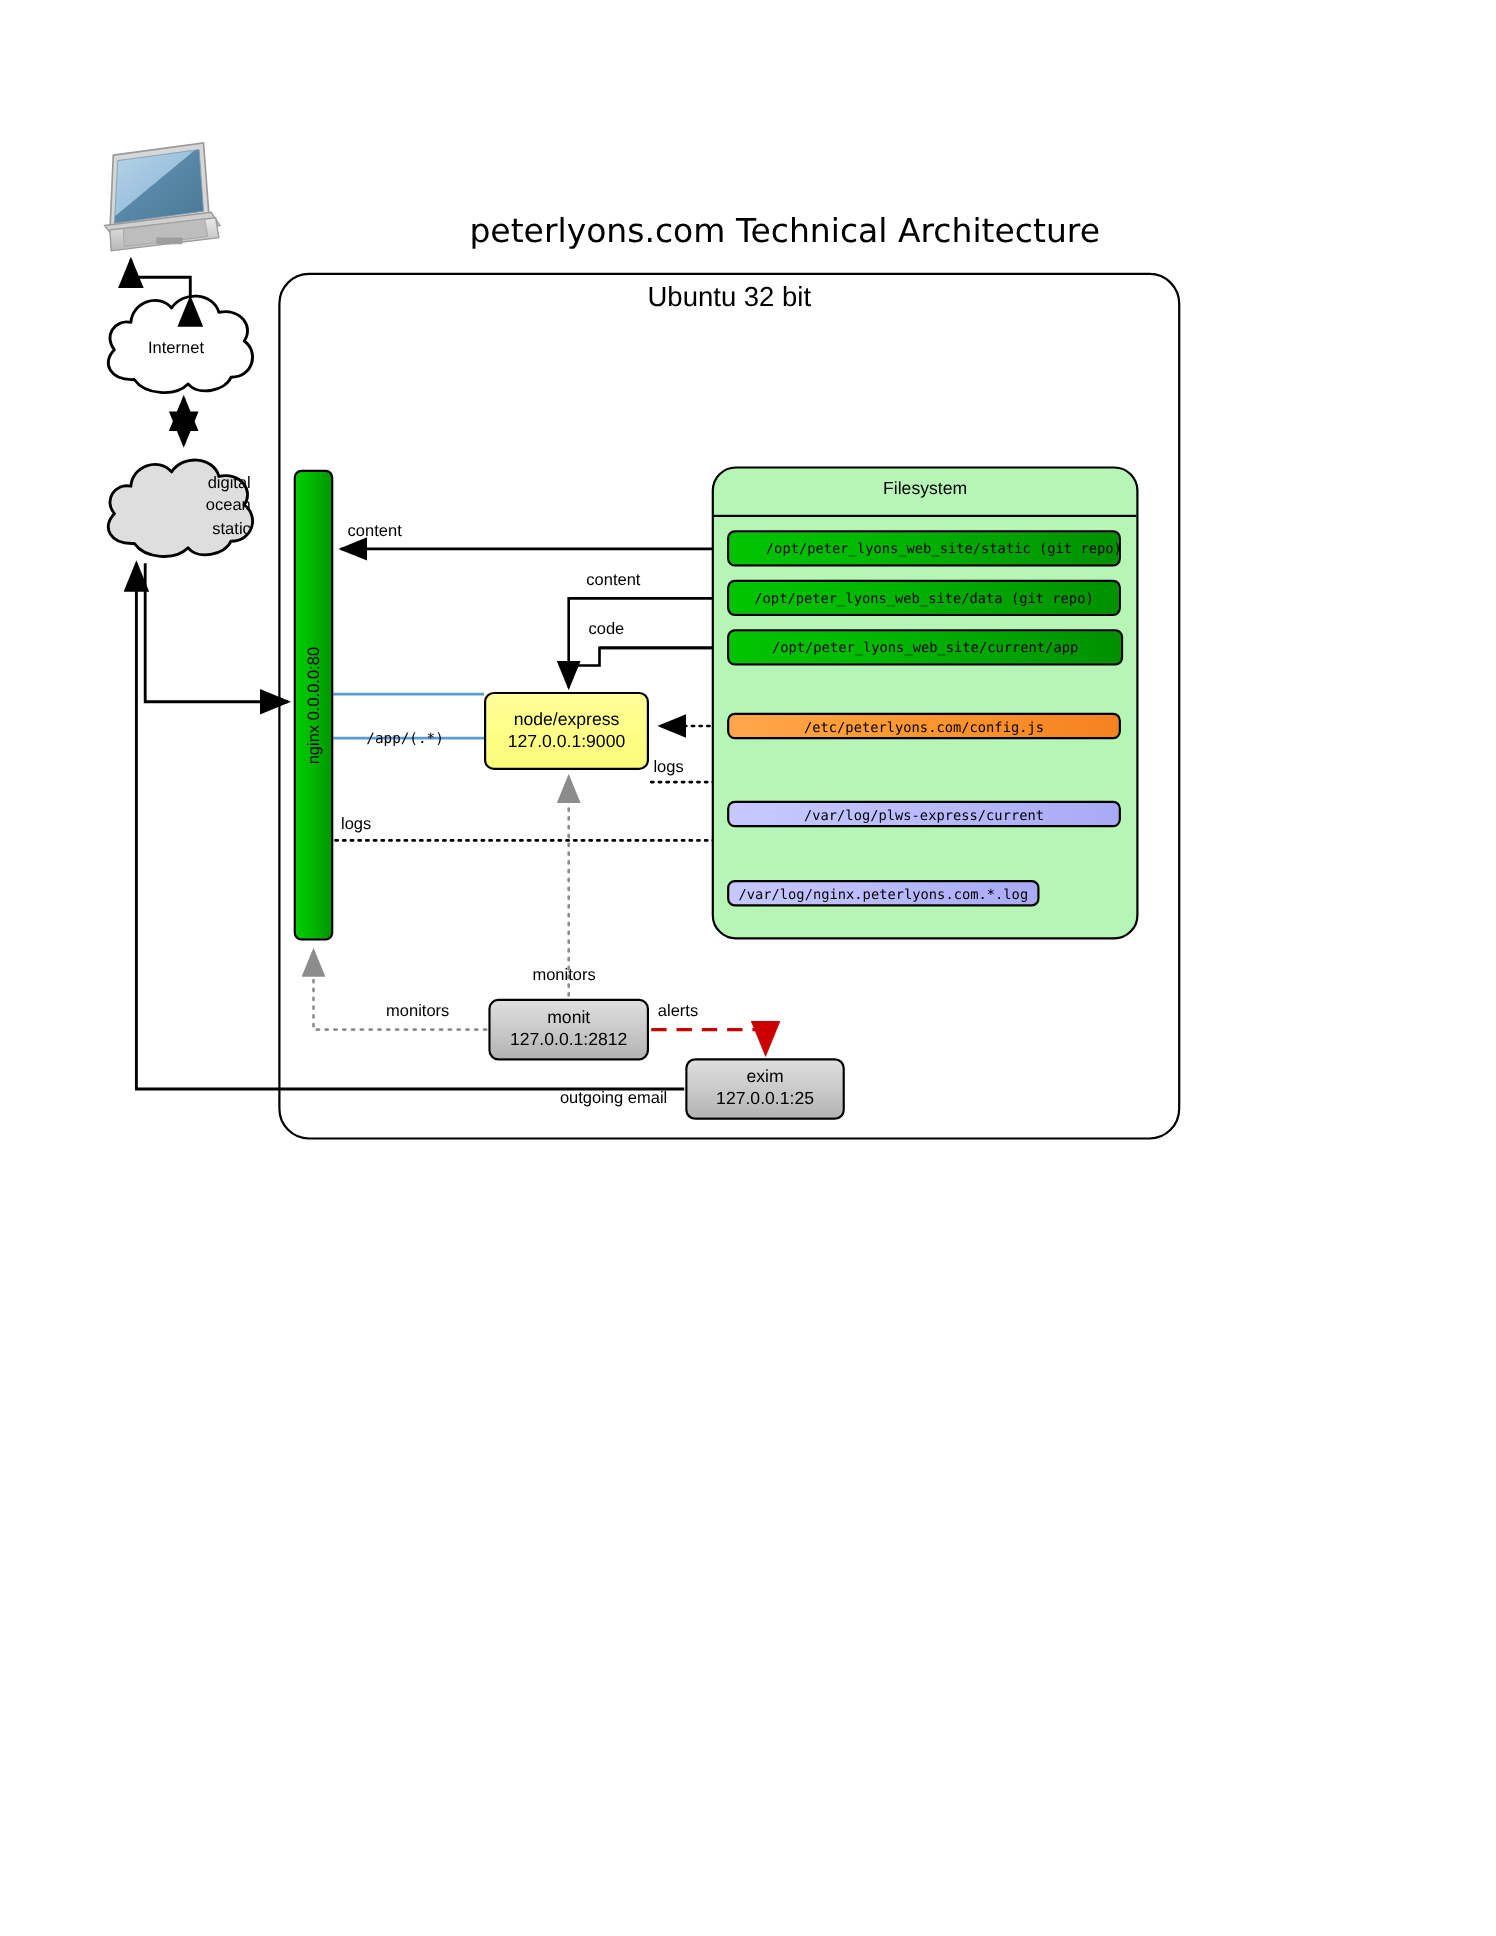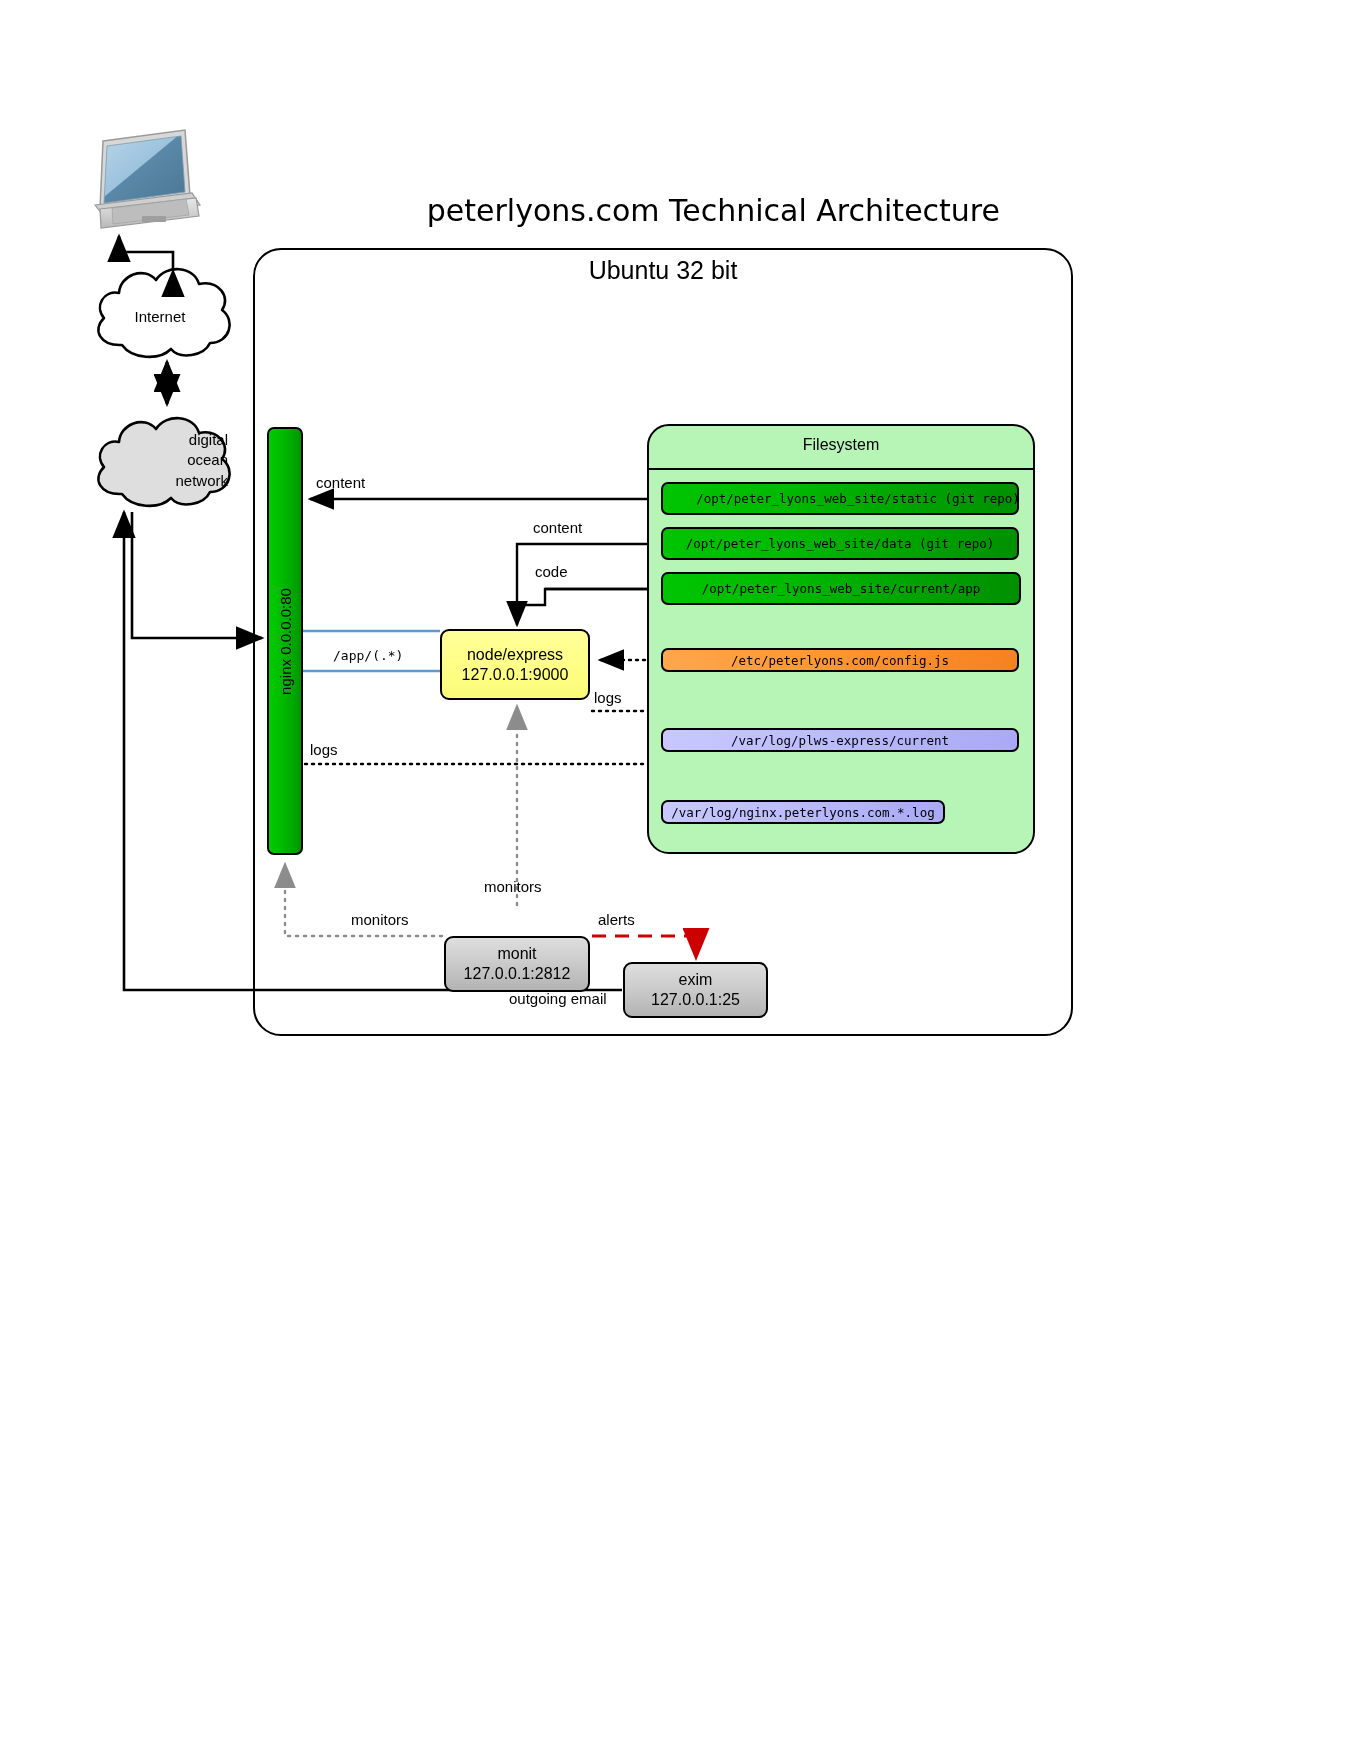--- a/index.html
+++ b/index.html
@@ -168,21 +168,21 @@
     border-radius: 9px;
     background: linear-gradient(to bottom, #dedede 0%, #cccccc 45%, #b3b3b3 100%);
     display: flex;
     flex-direction: column;
     align-items: center;
     justify-content: center;
     font-size: 16px;
     color: #000;
     line-height: 1.22;
   }
-  #monit-box { left: 444px; top: 908px; width: 146px; height: 56px; margin-top: 28px; }
+  #monit-box { left: 444px; top: 908px; width: 146px; height: 56px; }
   #exim-box  { left: 623px; top: 962px; width: 145px; height: 56px; }
   
   #internet-cloud-label {
     position: absolute;
     left: 90px;
     top: 308px;
     width: 140px;
     text-align: center;
     font-size: 15px;
     color: #000;
@@ -201,20 +201,21 @@
   .edge-label {
     position: absolute;
     font-size: 15px;
     color: #000;
     white-space: nowrap;
     background: transparent;
   }
   .edge-label.mono {
     font-family: "DejaVu Sans Mono", monospace;
     font-size: 13px;
+    margin-top: 16px;
   }
   #lbl-content-1 { left: 316px; top: 474px; }
   #lbl-content-2 { left: 533px; top: 519px; }
   #lbl-code      { left: 535px; top: 563px; }
   #lbl-app-regex { left: 333px; top: 648px; }
   #lbl-logs-node { left: 594px; top: 689px; }
   #lbl-logs-nginx{ left: 310px; top: 741px; }
   #lbl-monitors-v{ left: 484px; top: 878px; }
   #lbl-monitors-h{ left: 351px; top: 911px; }
   #lbl-alerts    { left: 598px; top: 911px; }
@@ -321,21 +322,21 @@
 
   <div id="diagram-title">peterlyons.com Technical Architecture</div>
 
   <div class="node" id="ubuntu-container"></div>
   <div id="ubuntu-label">Ubuntu 32 bit</div>
 
   <div id="internet-cloud-label">Internet</div>
   <div id="do-cloud-label">
     <div>digital</div>
     <div>ocean</div>
-    <div>network</div>
+    <div>static</div>
   </div>
 
   <div class="node" id="nginx-box"></div>
   <div id="nginx-label">
     <span>nginx 0.0.0.0:80</span>
   </div>
 
   <div class="node" id="node-express-box">
     <div>node/express</div>
     <div>127.0.0.1:9000</div>

